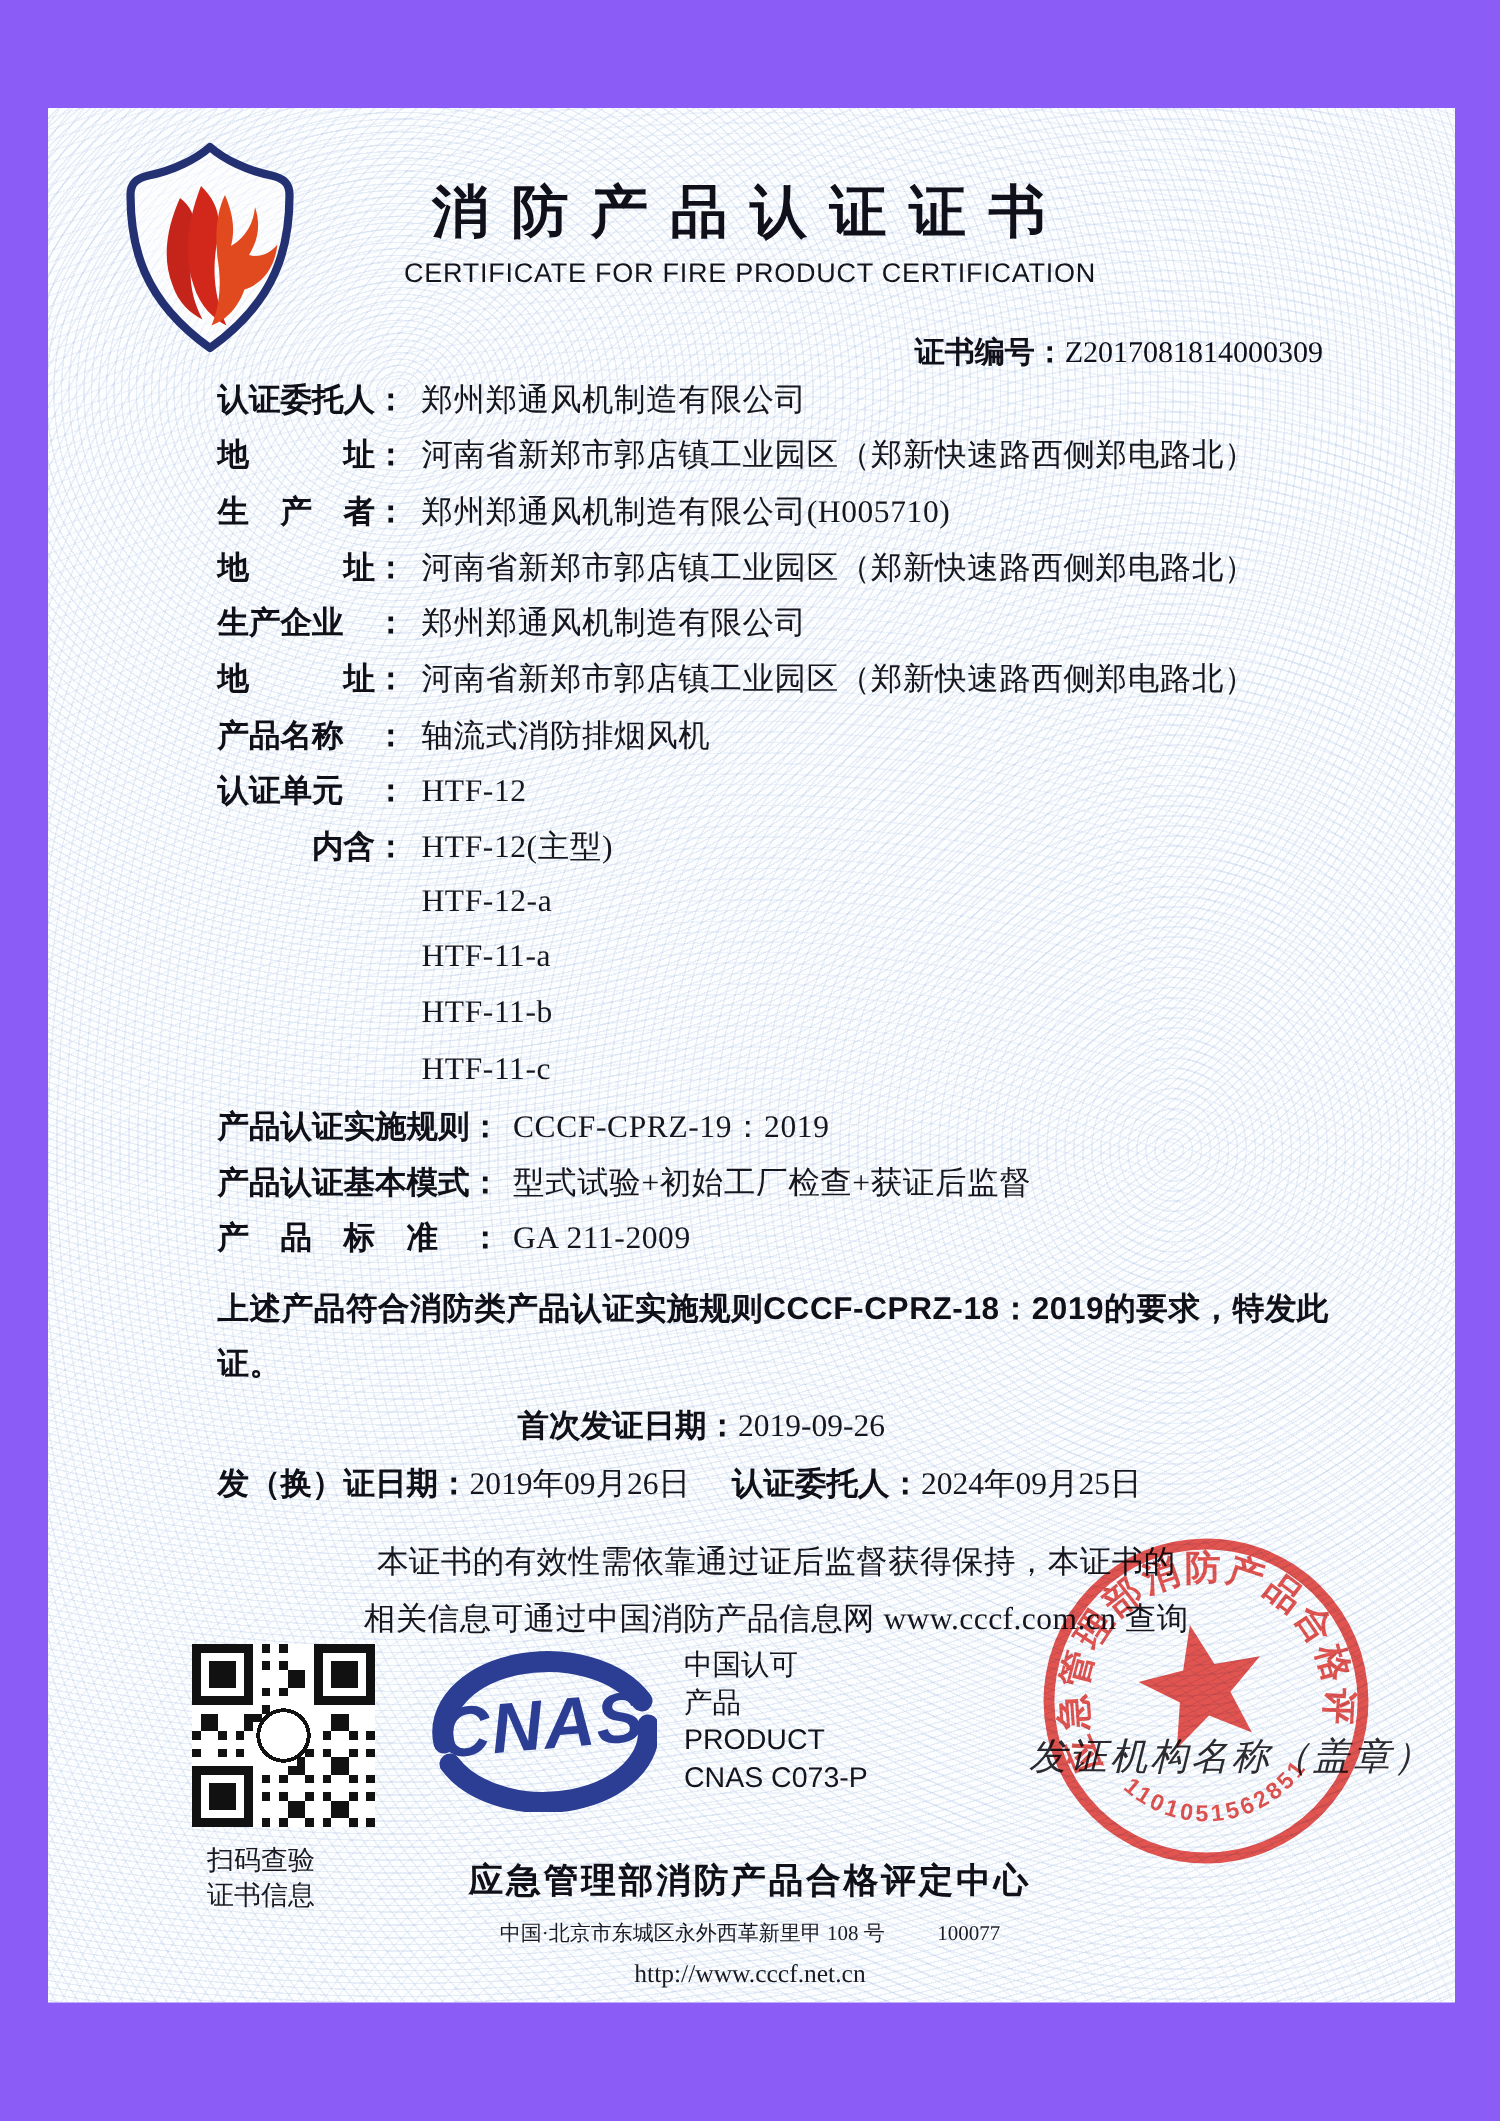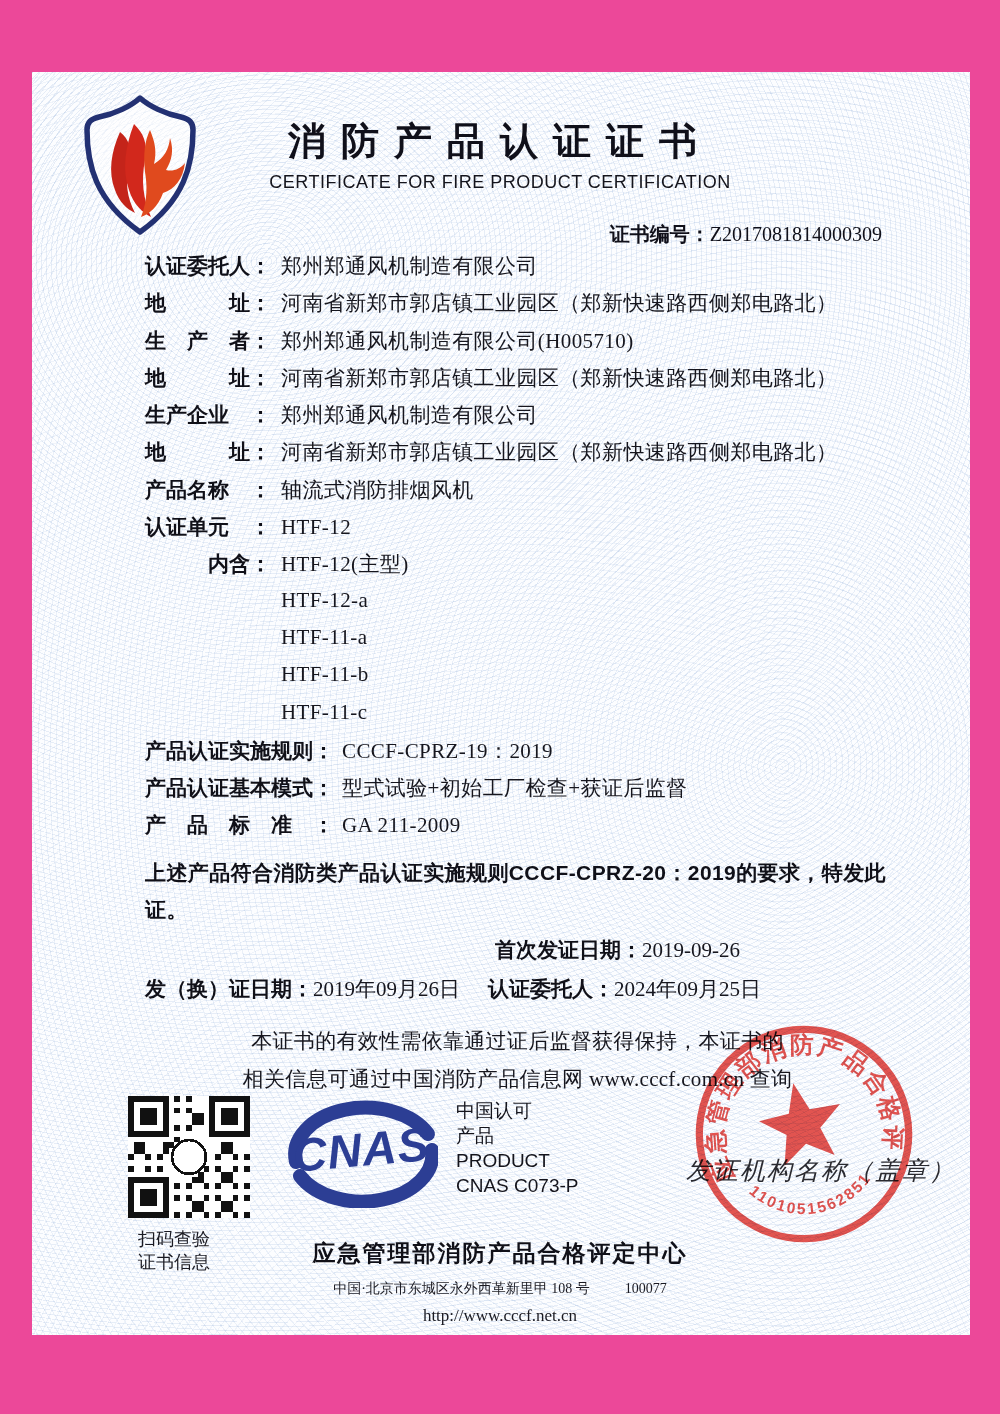--- a/index.html
+++ b/index.html
@@ -1,17 +1,17 @@
 <!DOCTYPE html>
 <html><head>
 <meta charset="utf-8">
 <style>
   * { margin:0; padding:0; box-sizing:border-box; }
   body { background:#ffffff; }
-  .page { position:relative; width:1000px; height:1414px; background:#ec4899;
+  .page { position:relative; width:1000px; height:1414px; background:#8b5cf6;
           overflow:hidden; font-family:"Liberation Serif", serif; color:#16161e; }
   .paper { position:absolute; left:32px; top:72px; width:938px; height:1263px;
     background:
       repeating-radial-gradient(ellipse 140% 90% at 25% 15%, rgba(125,160,210,.17) 0 1px, transparent 1px 5px),
       repeating-radial-gradient(ellipse 120% 100% at 80% 55%, rgba(125,160,210,.14) 0 1px, transparent 1px 6px),
       repeating-radial-gradient(circle at 50% 115%, rgba(125,160,210,.10) 0 1px, transparent 1px 7px),
       #fcfdff; }
   .logo { position:absolute; left:74px; top:92px; }
   .title-cn { position:absolute; top:116px; left:0; right:0; text-align:center;
       font-family:"Liberation Sans", sans-serif; font-weight:bold; font-size:38px;
@@ -20,21 +20,21 @@
       font-family:"Liberation Sans", sans-serif; font-size:18px; letter-spacing:.5px; color:#14141c; }
   .cert-no { position:absolute; top:221px; right:118px; font-size:20px; color:#10101a; }
   .cert-no .lbl { font-weight:bold;margin-top:12px; }
   .fields { position:absolute; left:145px; top:252px; width:745px; font-size:21px; }
   .row { display:flex; align-items:baseline; height:37.3px; }
   .row .label { font-family:"Liberation Sans", sans-serif; font-weight:bold;
       min-width:128px; margin-right:8px; white-space:pre; color:#101018; }
   .row .value { font-family:"Liberation Serif", serif; letter-spacing:.4px; }
   .statement { margin-top:5px; line-height:37.5px; font-size:21px; font-weight:bold;
       font-family:"Liberation Sans", sans-serif; color:#101018; letter-spacing:.4px; }
-  .date-first { margin-top:7px; padding-left:200px; height:38px; font-size:21px;text-align:center; }
+  .date-first { margin-top:7px; padding-left:200px; height:38px; font-size:21px; }
   .date-reissue { height:38px; margin-top:1px; font-size:21px; }
   .dlbl { font-family:"Liberation Sans", sans-serif; font-weight:bold; color:#101018; }
   .dval { font-family:"Liberation Serif", serif; }
   .dgap { display:inline-block; width:28px; }
   .notice { margin-top:9px; text-align:center; font-size:21px; line-height:38px; letter-spacing:.3px; }
   .qr-block { position:absolute; left:128px; top:1096px; width:124px; }
   .qr-caption { margin-top:6px; margin-left:10px; font-size:18px; line-height:23px; color:#1a1a22; }
   .cnas-logo { position:absolute; left:284px; top:1088px; }
   .acc { position:absolute; left:456px; top:1098px; font-size:19px; line-height:25px; color:#14141c; }
   .acc .latin { font-family:"Liberation Sans", sans-serif; }
@@ -132,21 +132,21 @@
     </div>
     <div class="row">
       <span class="label">产品认证基本模式：</span>
       <span class="value">型式试验+初始工厂检查+获证后监督</span>
     </div>
     <div class="row">
       <span class="label">产　品　标　准　：</span>
       <span class="value">GA 211-2009</span>
     </div>
 
-    <div class="statement">上述产品符合消防类产品认证实施规则CCCF-CPRZ-20：2019的要求，特发此证。</div>
+    <div class="statement">上述产品符合消防类产品认证实施规则CCCF-CPRZ-18：2019的要求，特发此证。</div>
 
     <div class="date-first">
       <span class="dlbl">首次发证日期：</span><span class="dval">2019-09-26</span>
     </div>
     <div class="date-reissue">
       <span class="dlbl">发（换）证日期：</span><span class="dval">2019年09月26日</span><span class="dgap"></span><span class="dlbl">认证委托人：</span><span class="dval">2024年09月25日</span>
     </div>
 
     <div class="notice">
       <div>本证书的有效性需依靠通过证后监督获得保持，本证书的</div>

